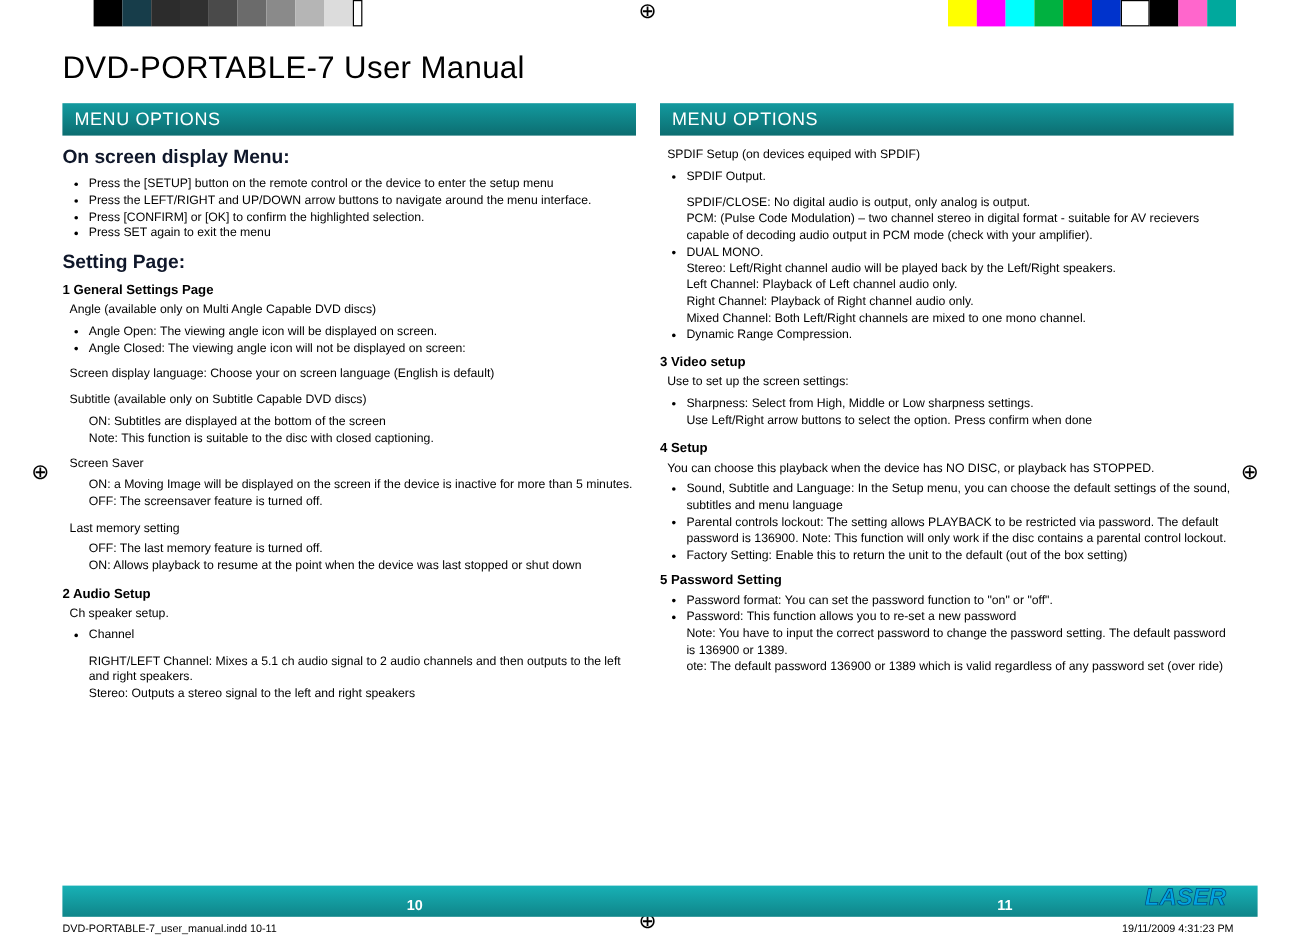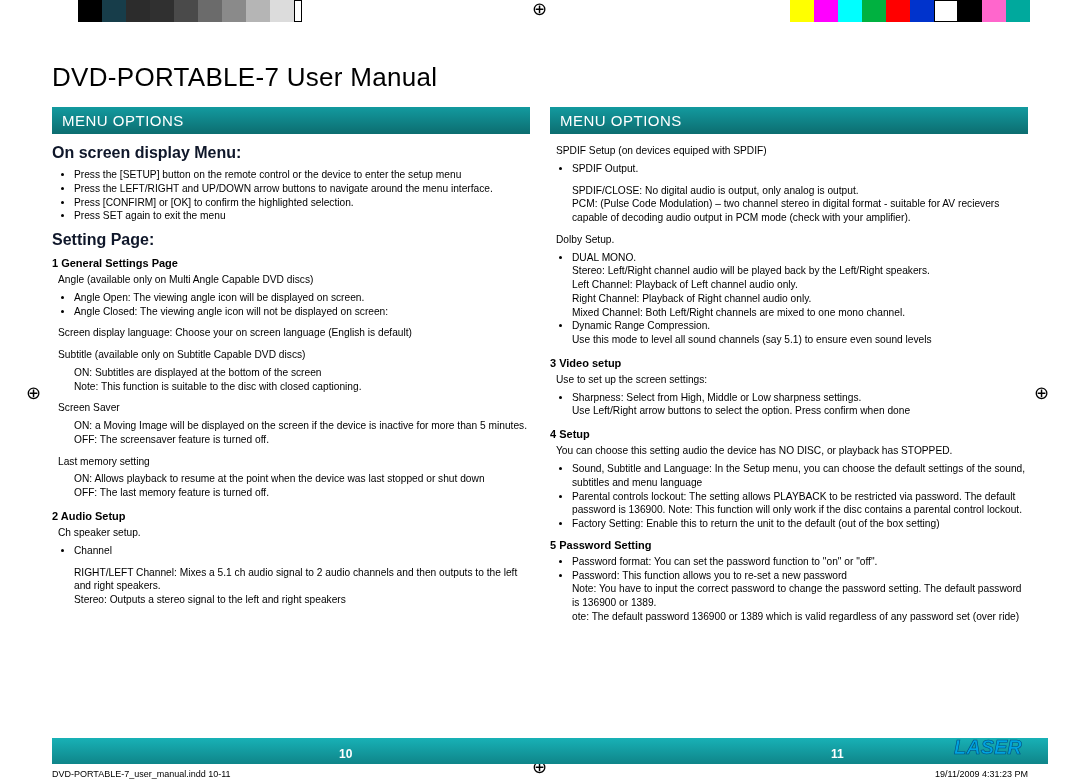--- a/index.html
+++ b/index.html
@@ -43,21 +43,21 @@
     position: absolute;
     bottom: 4px;
     left: 532px;
     font-size: 18px;
     color: #000;
   }
 
   
   .page {
     position: absolute;
-    top: 62px;
+    top: 41px;
     left: 52px;
     width: 976px;
     height: 680px;
   }
 
   .title {
     font-size: 26px;
     font-weight: 400;
     letter-spacing: 0.3px;
     margin-bottom: 14px;
@@ -225,64 +225,62 @@
           <li>Angle Closed: The viewing angle icon will not be displayed on screen:</li>
         </ul>
       <div class="body-para" style="margin-top:6px">Screen display language: Choose your on screen language (English is default)</div>
       <div class="body-para" style="margin-top:8px">Subtitle (available only on Subtitle Capable DVD discs)</div>
       <span class="indent1">ON: Subtitles are displayed at the bottom of the screen</span>
       <span class="indent1">Note: This function is suitable to the disc with closed captioning.</span>
       <div class="body-para" style="margin-top:8px">Screen Saver</div>
       <span class="indent1">ON: a Moving Image will be displayed on the screen if the device is inactive for more than 5 minutes.</span>
       <span class="indent1">OFF: The screensaver feature is turned off.</span>
       <div class="body-para" style="margin-top:8px">Last memory setting</div>
+      <span class="indent1">OFF: The last memory feature is turned off.</span>
       <span class="indent1">ON: Allows playback to resume at the point when the device was last stopped or shut down</span>
-      <span class="indent1">OFF: The last memory feature is turned off.</span>
 
       <div class="sub-heading" style="margin-top:10px">2   Audio Setup</div>
       <div class="body-para">Ch speaker setup.</div>
       <ul class="body-list" id="left-s2b">
           <li>Channel</li>
         </ul>
       <span class="indent1">RIGHT/LEFT Channel: Mixes a 5.1 ch audio signal to 2 audio channels and then outputs to the left and right speakers.</span>
       <span class="indent1">Stereo: Outputs a stereo signal to the left and right speakers</span>
     </div>
 
     <div class="col">
       <div class="section-header">MENU OPTIONS</div>
 
       <div class="body-para" style="margin-top:6px">SPDIF Setup (on devices equiped with SPDIF)</div>
       <ul class="body-list" id="right-b1">
           <li>SPDIF Output.</li>
         </ul>
       <span class="indent1">SPDIF/CLOSE: No digital audio is output, only analog is output.</span>
       <span class="indent1">PCM: (Pulse Code Modulation) – two channel stereo in digital format - suitable for AV recievers capable of decoding audio output in PCM mode (check with your amplifier).</span>
 
-      <div class="body-para" style="margin-top:8px">Dolby Setup.</div>
       <ul class="body-list" id="right-b2" style="margin-bottom:0">
           <li>DUAL MONO.</li>
         </ul>
       <span class="indent1">Stereo: Left/Right channel audio will be played back by the Left/Right speakers.</span>
       <span class="indent1">Left Channel: Playback of Left channel audio only.</span>
       <span class="indent1">Right Channel: Playback of Right channel audio only.</span>
       <span class="indent1">Mixed Channel: Both Left/Right channels are mixed to one mono channel.</span>
       <ul class="body-list" id="right-b3" style="margin-bottom:0; margin-top:0">
           <li>Dynamic Range Compression.</li>
         </ul>
-      <span class="indent1">Use this mode to level all sound channels (say 5.1) to ensure even sound levels</span>
 
       <div class="sub-heading" style="margin-top:10px">3   Video setup</div>
       <div class="body-para">Use to set up the screen settings:</div>
       <ul class="body-list" id="right-s3b" style="margin-bottom:0">
           <li>Sharpness: Select from High, Middle or Low sharpness settings.</li>
         </ul>
       <span class="indent1">Use Left/Right arrow buttons to select the option. Press confirm when done</span>
 
       <div class="sub-heading" style="margin-top:10px">4   Setup</div>
-      <div class="body-para">You can choose this setting audio the device has NO DISC, or playback has STOPPED.</div>
+      <div class="body-para">You can choose this playback when the device has NO DISC, or playback has STOPPED.</div>
       <ul class="body-list" id="right-s4b">
           <li>Sound, Subtitle and Language: In the Setup menu, you can choose the default settings of the sound, subtitles and menu language</li>
           <li>Parental controls lockout: The setting allows PLAYBACK to be restricted via password. The default password is 136900. Note: This function will only work if the disc contains a parental control lockout.</li>
           <li>Factory Setting: Enable this to return the unit to the default (out of the box setting)</li>
         </ul>
 
       <div class="sub-heading" style="margin-top:8px">5   Password Setting</div>
       <ul class="body-list" id="right-s5b" style="margin-bottom:0">
           <li>Password format: You can set the password function to "on" or "off".</li>
           <li>Password: This function allows you to re-set a new password</li>

